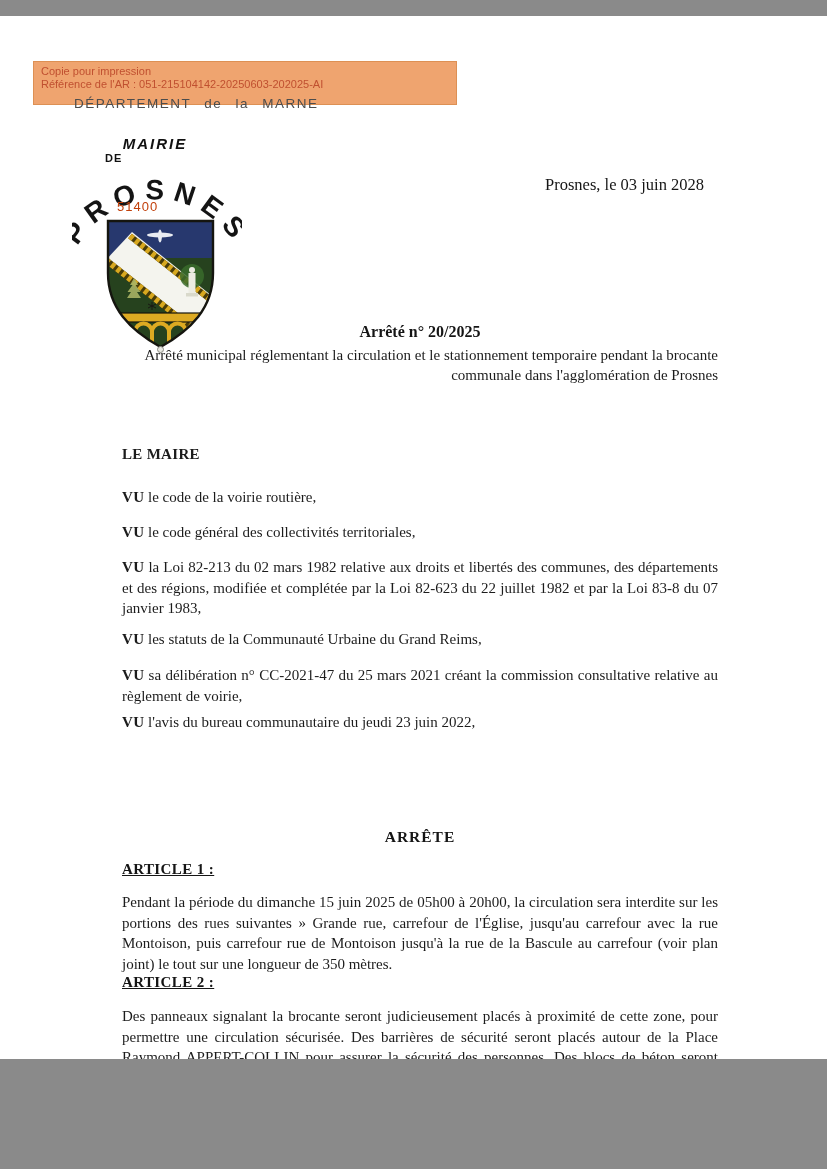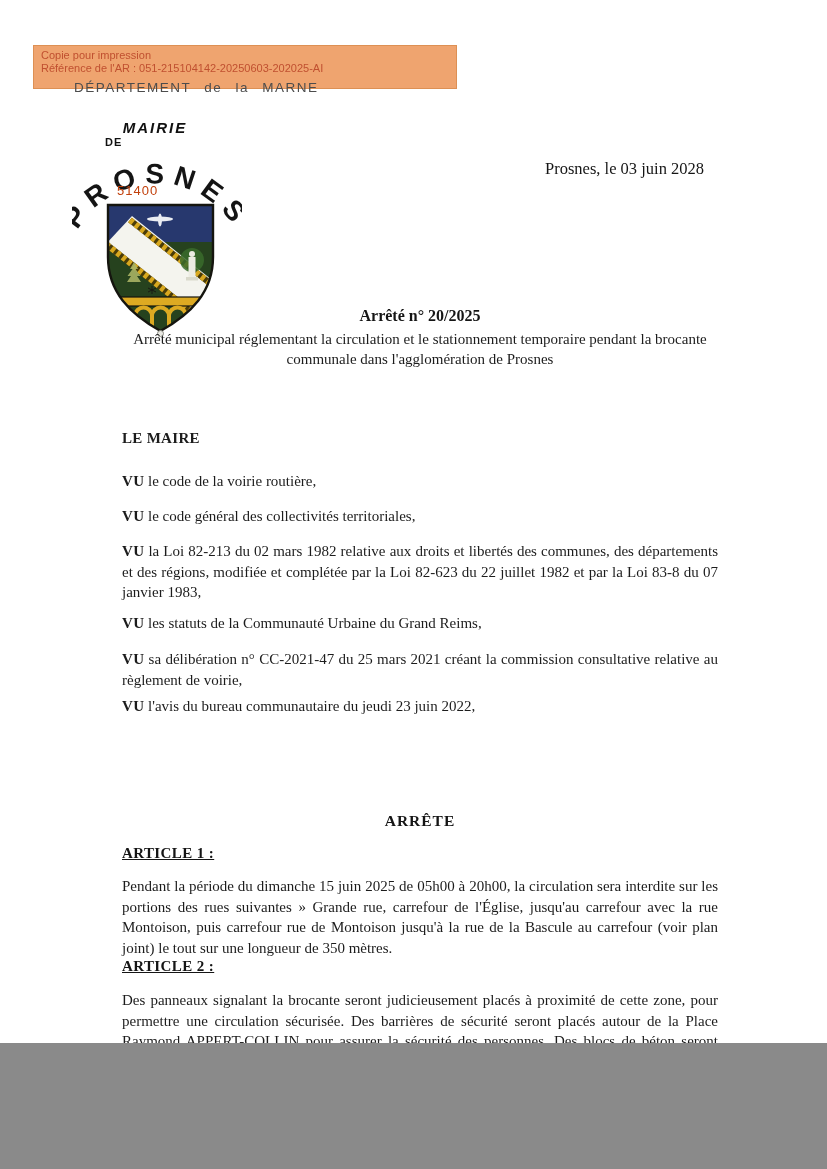--- a/index.html
+++ b/index.html
@@ -1,19 +1,19 @@
 <!DOCTYPE html>
 <html style="--stamp-bg: #efa46f; --stamp-text: #c05030;"><head>
 <meta charset="utf-8">
 <style>
   html,body{margin:0;padding:0;background:#8a8a8a;}
   .page{
     position:relative;
     width:827px;height:1043px;
-    margin:0 auto;
+    margin:16px auto;
     background:#ffffff;
     font-family:"Liberation Serif", serif;
     color:#1c1c1c;
     overflow:hidden;
   }
   
   .stamp{
     position:absolute;left:33px;top:45px;width:424px;height:44px;
     background:var(--stamp-bg,#efa46f);
     border:1px solid #dd9054;
@@ -55,21 +55,21 @@
   .dateline{
     position:absolute;left:545px;top:159px;
     font-size:16.5px;color:#151515;
   }
   
   .doc-title{
     position:absolute;left:122px;top:307px;width:596px;text-align:center;
     font-weight:bold;font-size:16px;color:#151515;
   }
   .doc-subtitle{
-    position:absolute;left:122px;top:329px;width:596px;text-align:center;
+    position:absolute;left:122px;top:329px;width:596px;text-align:right;
     font-size:15px;line-height:20px;color:#1c1c1c;
   }
   
   .lemaire{
     position:absolute;left:122px;top:430px;
     font-weight:bold;font-size:15px;letter-spacing:.3px;
   }
   .para{
     position:absolute;left:122px;width:596px;margin:0;
     font-size:15px;line-height:20.5px;text-align:justify;color:#1c1c1c;

